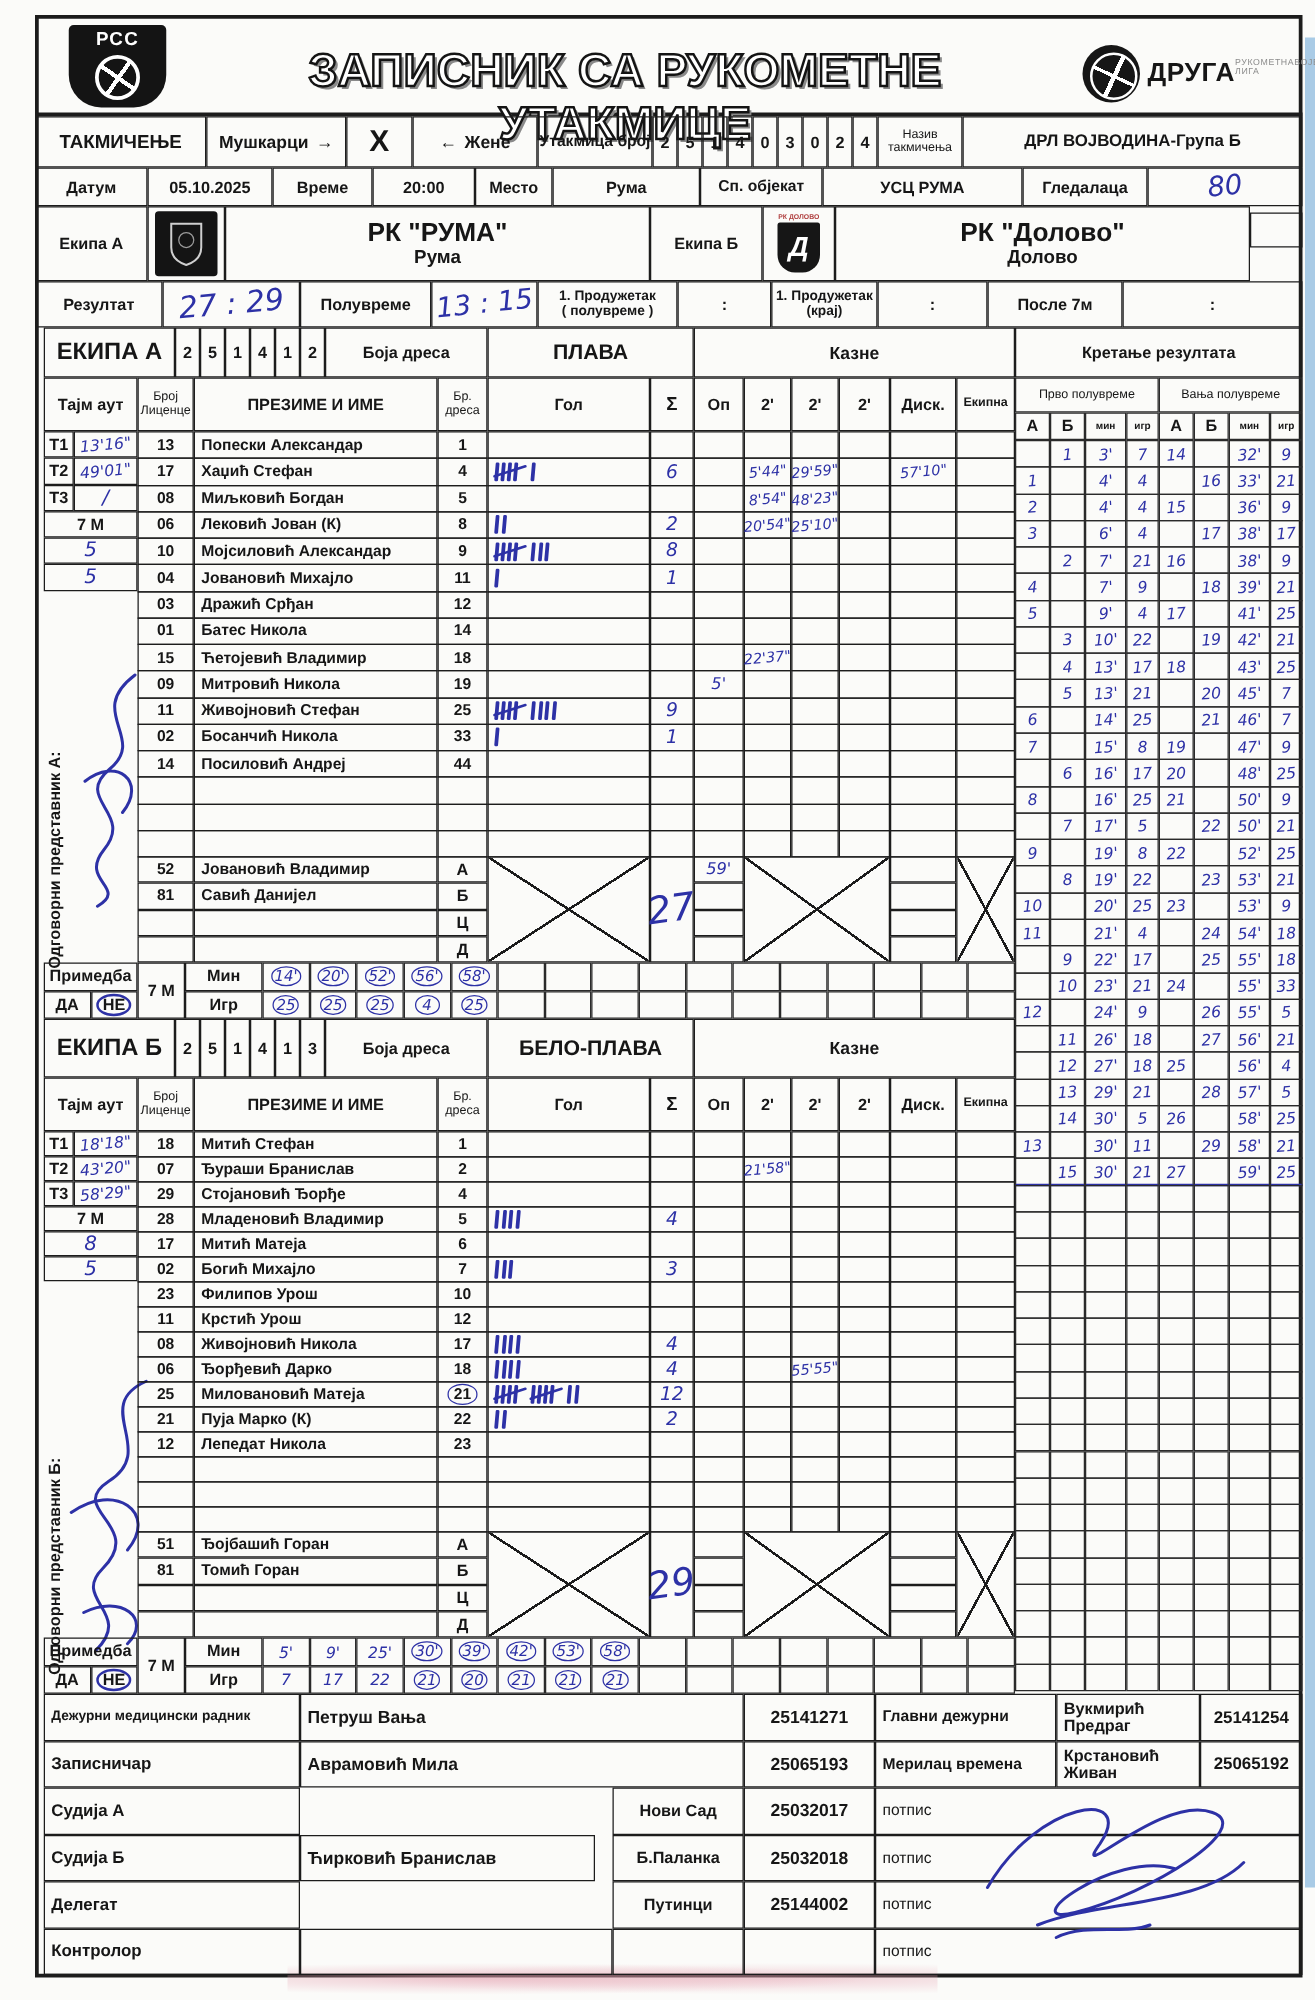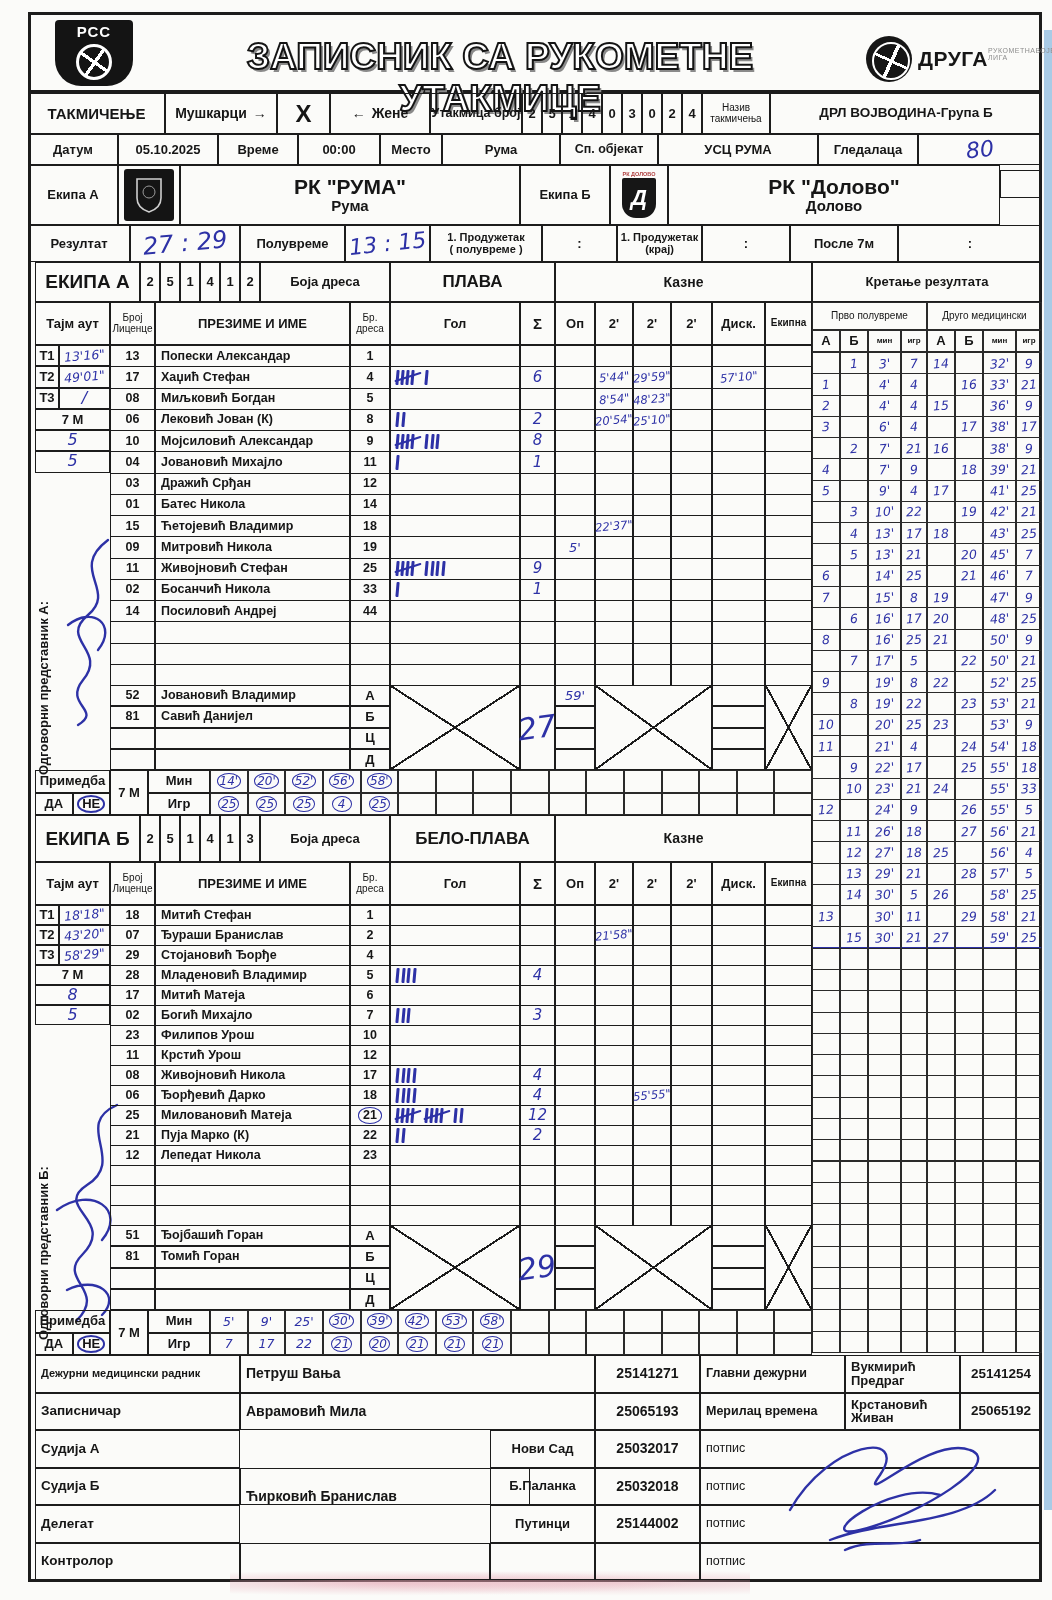--- a/index.html
+++ b/index.html
@@ -70,21 +70,21 @@
   <div id="matchDigits"></div>
   <div class="c sm" style="left:702px;top:93px;width:68px;height:41px;flex-direction:column;font-weight:400;">
     <span>Назив</span>
     <span>такмичења</span>
   </div>
   <div class="c" style="left:770px;top:93px;width:272px;height:41px;font-size:13.5px;">ДРЛ ВОЈВОДИНА-Група Б</div>
 
   <div class="c" style="left:28px;top:134px;width:90px;height:31px;">Датум</div>
   <div class="c" style="left:118px;top:134px;width:100px;height:31px;">05.10.2025</div>
   <div class="c" style="left:218px;top:134px;width:80px;height:31px;">Време</div>
-  <div class="c" style="left:298px;top:134px;width:82px;height:31px;">00:00</div>
+  <div class="c" style="left:298px;top:134px;width:82px;height:31px;">20:00</div>
   <div class="c" style="left:380px;top:134px;width:62px;height:31px;">Место</div>
   <div class="c" style="left:442px;top:134px;width:118px;height:31px;">Рума</div>
   <div class="c" style="left:560px;top:134px;width:98px;height:31px;font-size:12.5px;">Сп. објекат</div>
   <div class="c" style="left:658px;top:134px;width:160px;height:31px;">УСЦ РУМА</div>
   <div class="c" style="left:818px;top:134px;width:100px;height:31px;">Гледалаца</div>
   <div class="c" style="left:918px;top:134px;width:124px;height:31px;">
       <span class="hw" style="font-size:22px;transform:rotate(-6deg);">80</span>
     </div>
 
   <div class="c" style="left:28px;top:165px;width:90px;height:60px;">Екипа А</div>
@@ -135,21 +135,21 @@
   <div class="c" style="left:898px;top:225px;width:144px;height:37px;">:</div>
 
   <div class="c" style="left:35px;top:262px;width:105px;height:40px;font-size:19px;">ЕКИПА А</div>
   <div id="bandDigitsA"></div>
   <div class="c" style="left:260px;top:262px;width:130px;height:40px;">Боја дреса</div>
   <div class="c" style="left:390px;top:262px;width:165px;height:40px;font-size:17px;">ПЛАВА</div>
   <div class="c" style="left:555px;top:262px;width:257px;height:40px;font-size:14px;">Казне</div>
   <div class="c" style="left:812px;top:262px;width:230px;height:40px;font-size:13px;">Кретање резултата</div>
 
   <div class="c thin sm" style="left:812px;top:302px;width:115px;height:28px;font-weight:400;">Прво полувреме</div>
-  <div class="c thin sm" style="left:927px;top:302px;width:115px;height:28px;font-weight:400;">Друго медицински</div>
+  <div class="c thin sm" style="left:927px;top:302px;width:115px;height:28px;font-weight:400;">Вања полувреме</div>
   <div id="gridColHeads"></div>
 
   <div id="thA"></div>
 
   <div id="toA"></div>
   <div class="vert" style="position:absolute;left:36px;top:490px;height:285px;">Одговорни представник А:</div>
   <svg class="sig" style="left:48px;top:530px;" width="80" height="200" viewBox="0 0 80 200">
     <path d="M60 10 C20 40 70 60 40 85 C10 110 60 120 35 150 C15 175 55 180 30 195 M20 95 C45 75 70 95 50 120"></path>
   </svg>
 
@@ -2000,21 +2000,21 @@
       </div>
       <div class="c " style="left: 595px; top: 1430px; width: 105px; height: 37.5px;">
         <b style="font-size:14px">25032017</b>
       </div>
       <div class="c left" style="left: 700px; top: 1430px; width: 342px; height: 37.5px;">
         <span style="font-weight:400;font-size:12.5px">потпис</span>
       </div>
       <div class="c left" style="left: 35px; top: 1467.5px; width: 205px; height: 37.5px;">
         <b style="font-size:13.5px">Судија Б</b>
       </div>
-      <div class="c left" style="left: 240px; top: 1467.5px; width: 290px; height: 37.5px; align-items: flex-end;">
+      <div class="c left" style="left: 240px; top: 1467.5px; width: 236px; height: 37.5px;">
         <b style="font-size:14px">Ћирковић Бранислав</b>
       </div>
       <div class="c " style="left: 490px; top: 1467.5px; width: 105px; height: 37.5px;">
         <b style="font-size:13px">Б.Паланка</b>
       </div>
       <div class="c " style="left: 595px; top: 1467.5px; width: 105px; height: 37.5px;">
         <b style="font-size:14px">25032018</b>
       </div>
       <div class="c left" style="left: 700px; top: 1467.5px; width: 342px; height: 37.5px;">
         <span style="font-weight:400;font-size:12.5px">потпис</span>

